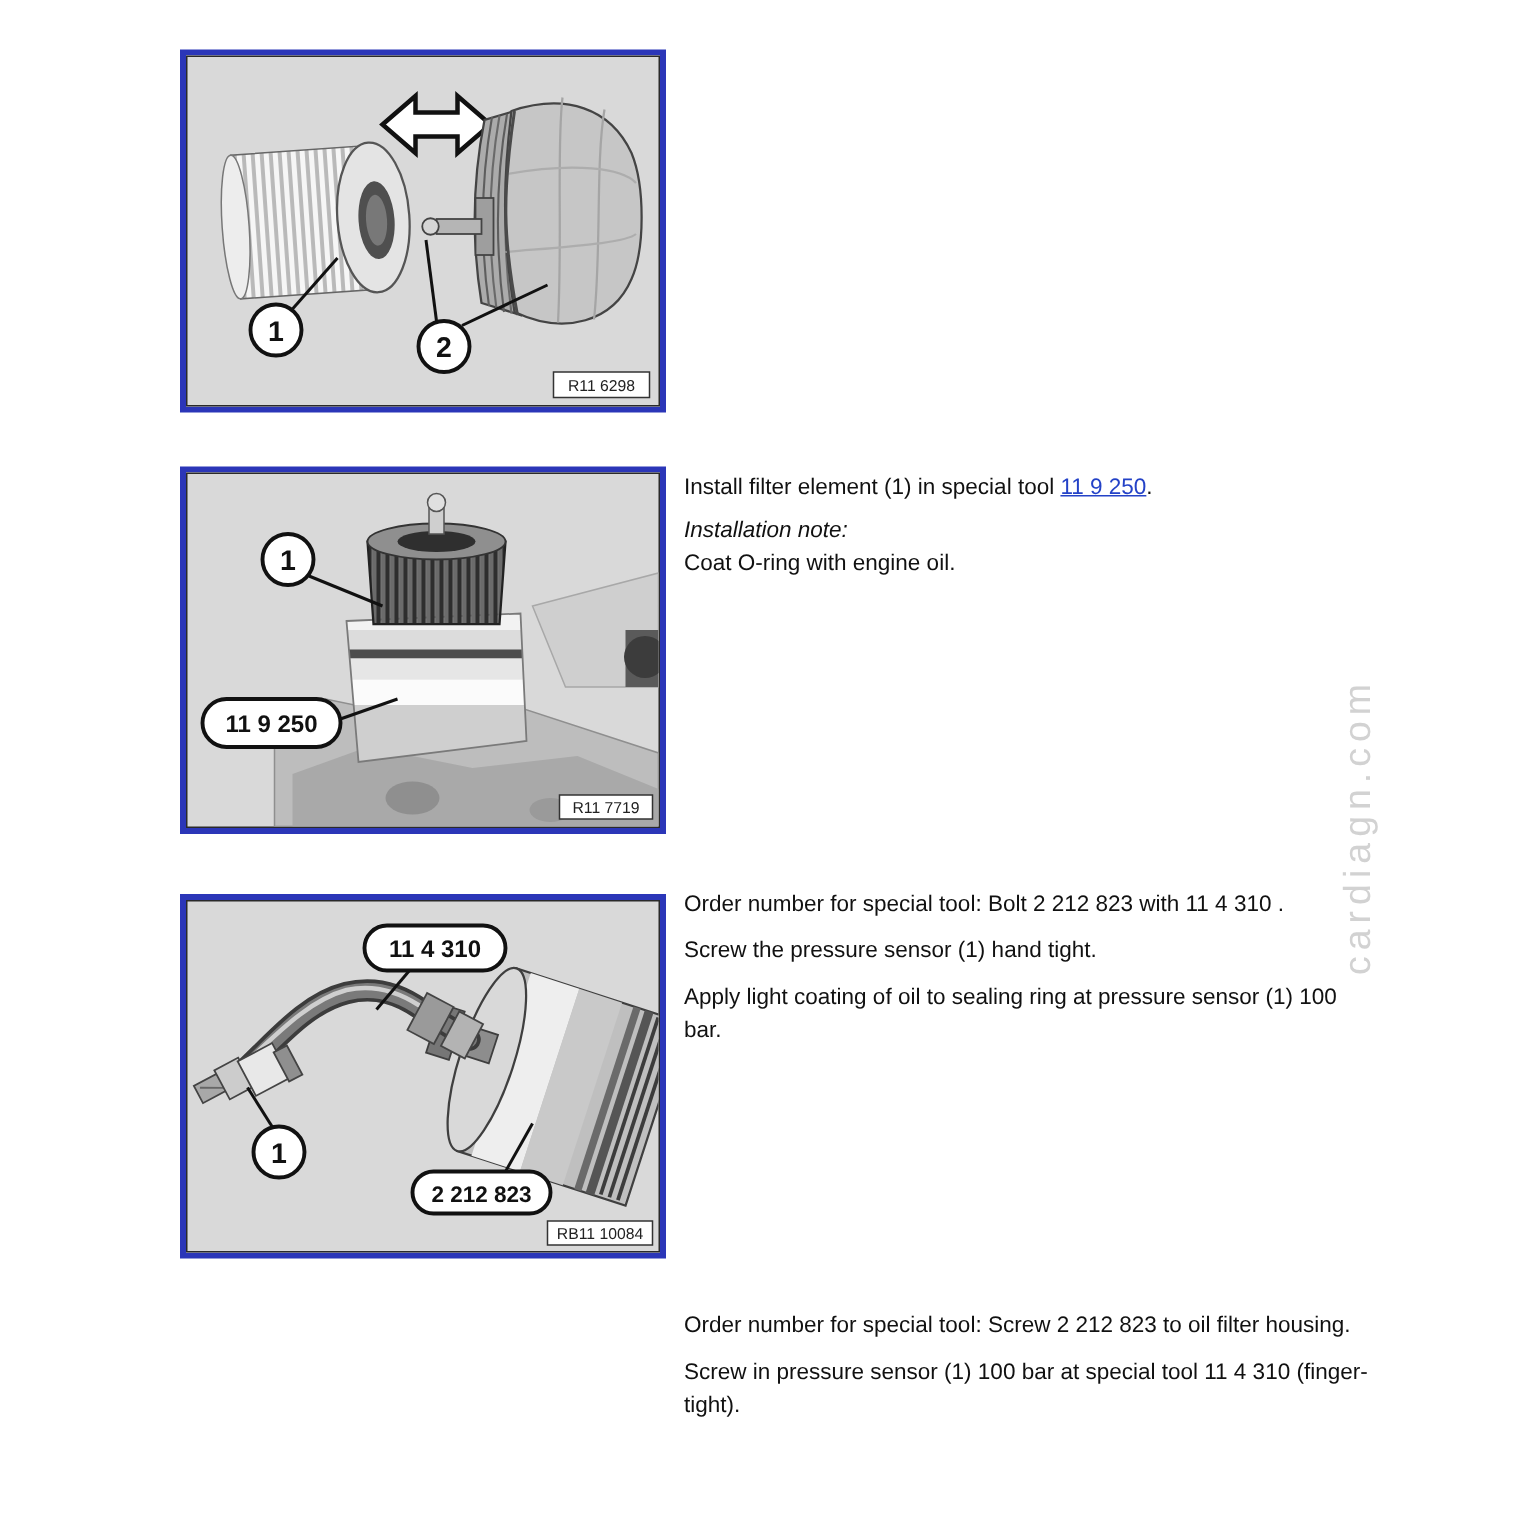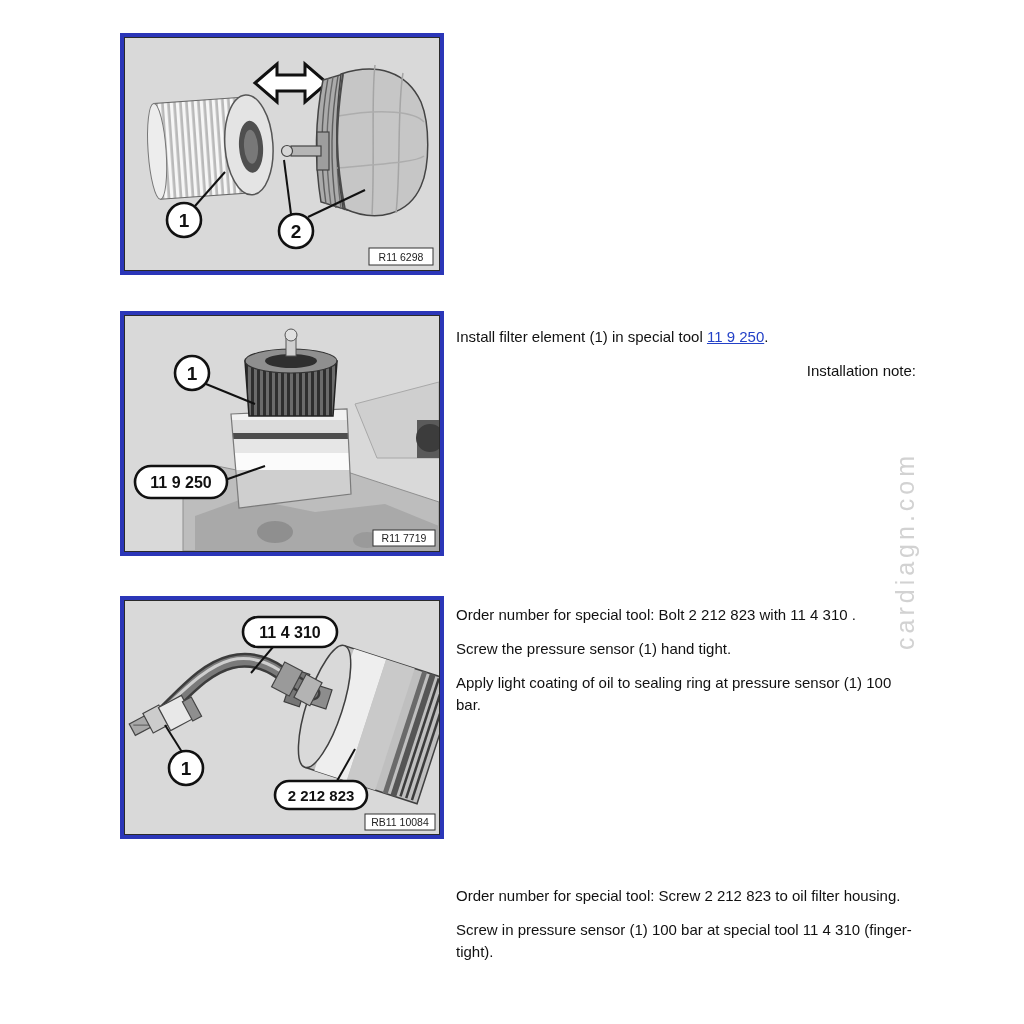--- a/index.html
+++ b/index.html
@@ -5,23 +5,23 @@
   html,body{margin:0;padding:0;background:#ffffff;}
   .page{position:relative;width:1024px;height:1024px;background:#ffffff;overflow:hidden;
         font-family:"Liberation Sans","DejaVu Sans",sans-serif;color:#111;}
   .figbox{position:absolute;left:120px;width:324px;border:4px solid #2b36b8;background:#2b36b8;box-sizing:border-box;}
   .figinner{width:100%;height:100%;border:1px solid #2a2a2a;background:#d9d9d9;box-sizing:border-box;}
   .figinner svg{display:block;width:100%;height:100%;}
   #fig1{top:33px;height:242px;}
   #fig2{top:311px;height:245px;}
   #fig3{top:596px;height:243px;}
   .txtcol{position:absolute;left:456px;font-size:15px;line-height:22px;}
-  .txtcol p{margin:12px 0 9px 0;}
+  .txtcol p{margin:0 0 9px 0;}
   #install{top:314px;width:460px;}
-  #install .note{margin-bottom:0;text-align:right;}
+  #install .note{font-style:italic;margin-bottom:0;}
   #pressure{top:592px;width:450px;}
   #measure{top:873px;width:456px;}
   #measure .head{font-weight:bold;margin-bottom:10px;}
   a.tool-link{color:#2442c7;text-decoration:underline;cursor:pointer;}
   .watermark{position:absolute;left:891px;top:362px;width:28px;height:288px;
              writing-mode:vertical-rl;transform:rotate(180deg);
              font-size:25px;letter-spacing:4px;color:#d2d2d2;user-select:none;}
   
   .callout-num{font:bold 19px "Liberation Sans",sans-serif;fill:#111;}
   .oval-label{font:bold 16px "Liberation Sans",sans-serif;fill:#111;}
@@ -210,20 +210,21 @@
           <rect x="240" y="213" width="70" height="16" fill="#fff" stroke="#333" stroke-width="1"></rect>
           <text class="ref-text" x="275" y="225" text-anchor="middle">RB11 10084</text>
         </g>
       </svg>
     </div>
   </div>
 
   <div class="txtcol" id="install">
     <p style="margin-bottom:7px;"><span>Install filter element (1) in special tool </span><a class="tool-link" href="#">11 9 250</a><span>.</span></p>
     <p class="note">Installation note:</p>
+    <p>Coat O-ring with engine oil.</p>
   </div>
 
   <div class="txtcol" id="pressure">
     <p>Order number for special tool: Bolt 2 212 823 with 11 4 310 .</p>
     <p>Screw the pressure sensor (1) hand tight.</p>
     <p>Apply light coating of oil to sealing ring at pressure sensor (1) 100 bar.</p>
   </div>
 
   <div class="txtcol" id="measure">
     <p>Order number for special tool: Screw 2 212 823 to oil filter housing.</p>

